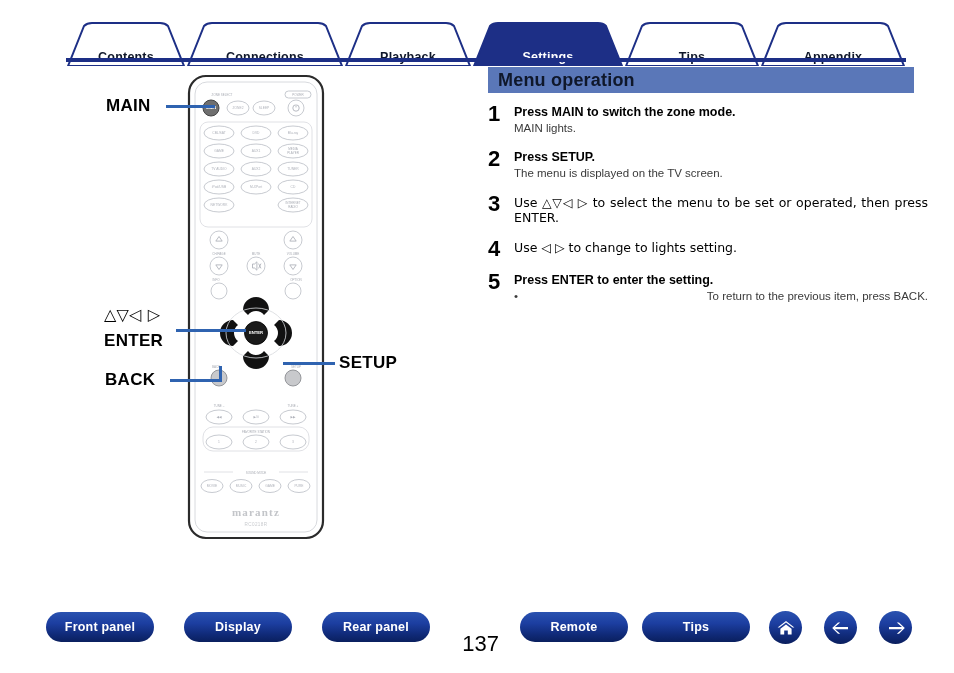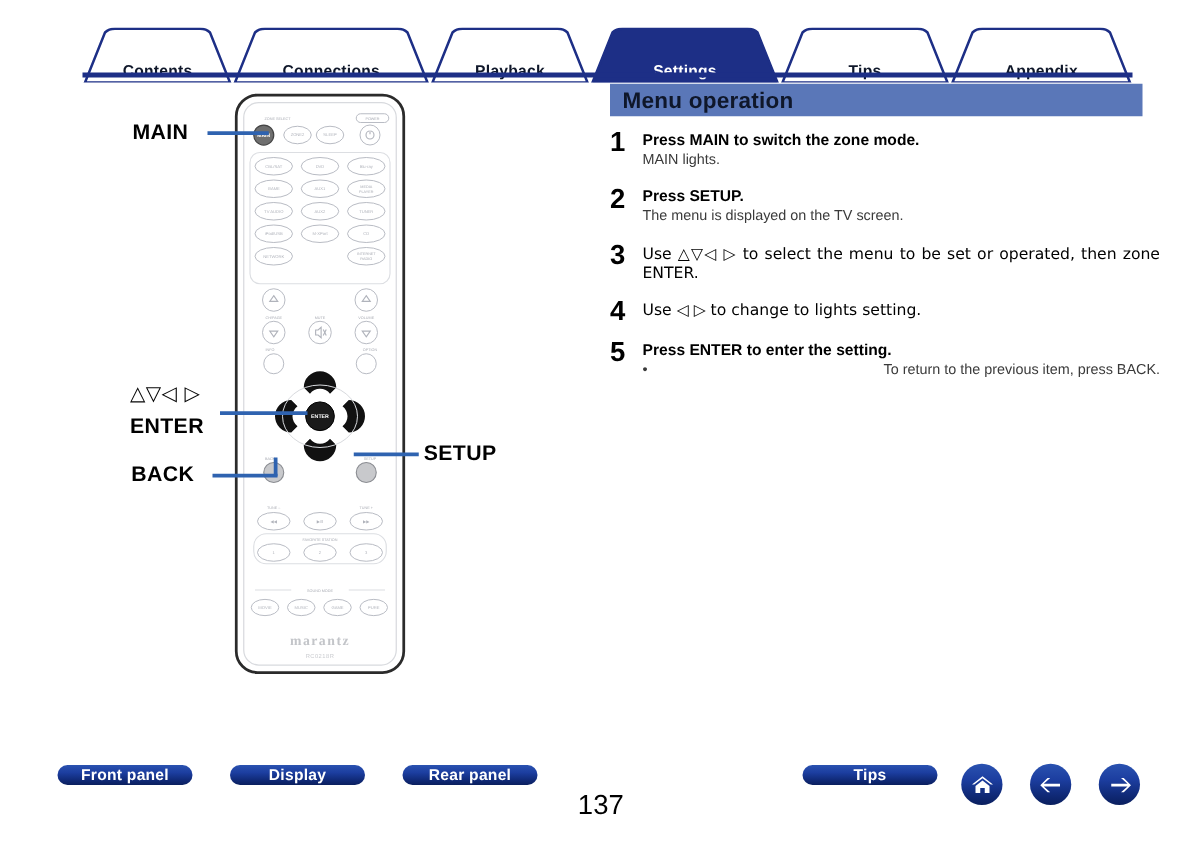--- a/index.html
+++ b/index.html
@@ -67,21 +67,21 @@
   
   .callout {
     position: absolute; font-size: 17px; font-weight: bold; color: #000;
     white-space: nowrap; letter-spacing: .3px;
   }
   .leader { position: absolute; background: #2f63b0; height: 3px; }
 
   
   .footer { position: absolute; left: 0; top: 604px; width: 954px; height: 48px; }
   .pill {
-    position: absolute; height: 16px; border-radius: 15px;
+    position: absolute; height: 30px; border-radius: 15px;
     background: linear-gradient(to bottom, #2a52b0 0%, #1c3ea0 38%, #102a78 75%, #0a1f5e 100%);
     color: #fff; font-size: 12.5px; font-weight: bold;
     display: flex; align-items: center; justify-content: center;
     letter-spacing: .2px;
   }
   .circ {
     position: absolute; width: 33px; height: 33px; border-radius: 50%;
     background: linear-gradient(to bottom, #2a52b0 0%, #1c3ea0 38%, #102a78 75%, #0a1f5e 100%);
     display: flex; align-items: center; justify-content: center;
   }
@@ -136,21 +136,21 @@
       <div class="step-num">2</div>
       <div class="step-body">
         <p class="step-title">Press SETUP.</p>
         <p class="step-sub">The menu is displayed on the TV screen.</p>
       </div>
     </div>
 
     <div class="step">
       <div class="step-num">3</div>
       <div class="step-body">
-        <p class="step-title justify arrglyph">Use △▽◁ ▷ to select the menu to be set or operated, then zone ENTER.</p>
+        <p class="step-title justify arrglyph">Use △▽◁ ▷ to select the menu to be set or operated, then press ENTER.</p>
       </div>
     </div>
 
     <div class="step">
       <div class="step-num">4</div>
       <div class="step-body">
         <p class="step-title arrglyph">Use ◁ ▷ to change to lights setting.</p>
       </div>
     </div>
 
@@ -332,20 +332,21 @@
   <div class="leader" style="left:219px; top:366px; width:3px; height:15px;"></div>
 
   <div class="callout" style="left:339px; top:353px;">SETUP</div>
   <div class="leader" style="left:283px; top:362px; width:52px;"></div>
 
   <div class="footer">
     <div class="pill" style="left:46px;  top:8px; width:108px;">Front panel</div>
     <div class="pill" style="left:184px; top:8px; width:108px;">Display</div>
     <div class="pill" style="left:322px; top:8px; width:108px;">Rear panel</div>
 
+    <div class="pill" style="left:520px; top:8px; width:108px;">Remote</div>
     <div class="pill" style="left:642px; top:8px; width:108px;">Tips</div>
 
     <div class="circ" style="left:769px; top:7px;">
       <svg width="20" height="20" viewBox="0 0 20 20" aria-hidden="true">
         <path d="M10 3 L18.4 9.6 L16.6 9.6 L10 4.6 L3.4 9.6 L1.6 9.6 Z" fill="#ffffff"></path>
         <path d="M10 6.4 L15.6 10.8 L15.6 16.4 L11.8 16.4 L11.8 12.4 L8.2 12.4 L8.2 16.4 L4.4 16.4 L4.4 10.8 Z" fill="#ffffff"></path>
       </svg>
     </div>
     <div class="circ" style="left:824px; top:7px;">
       <svg width="20" height="20" viewBox="0 0 20 20" aria-hidden="true">

